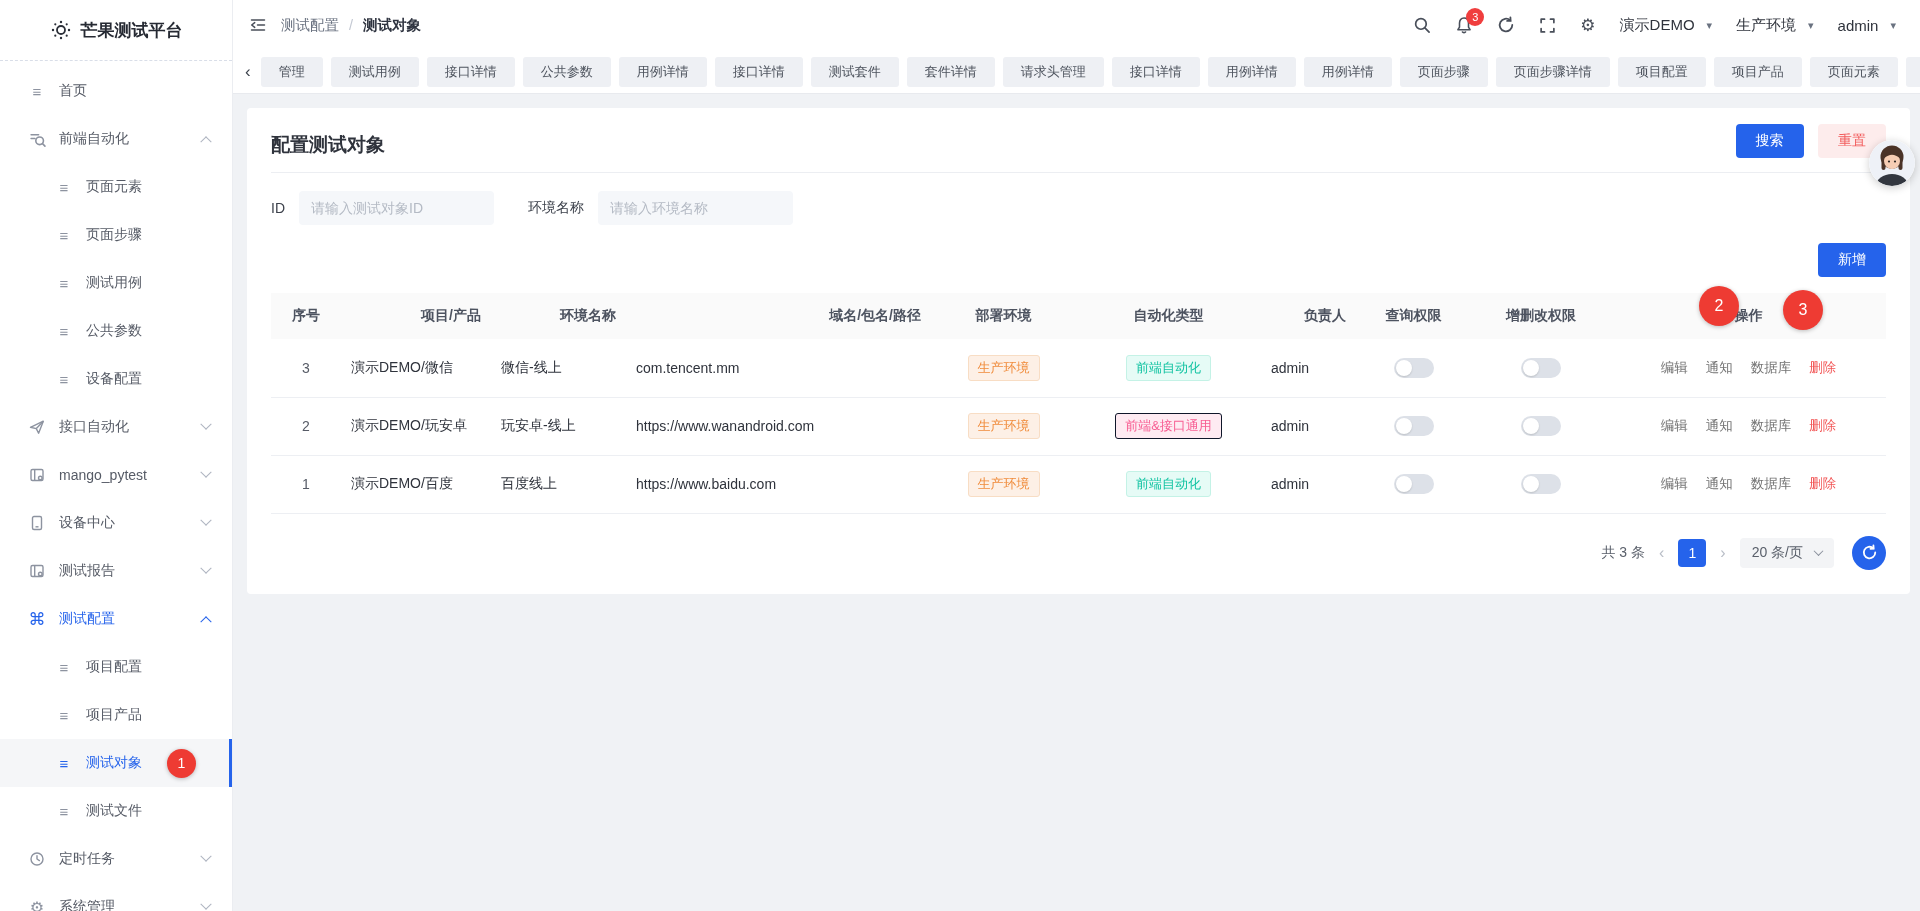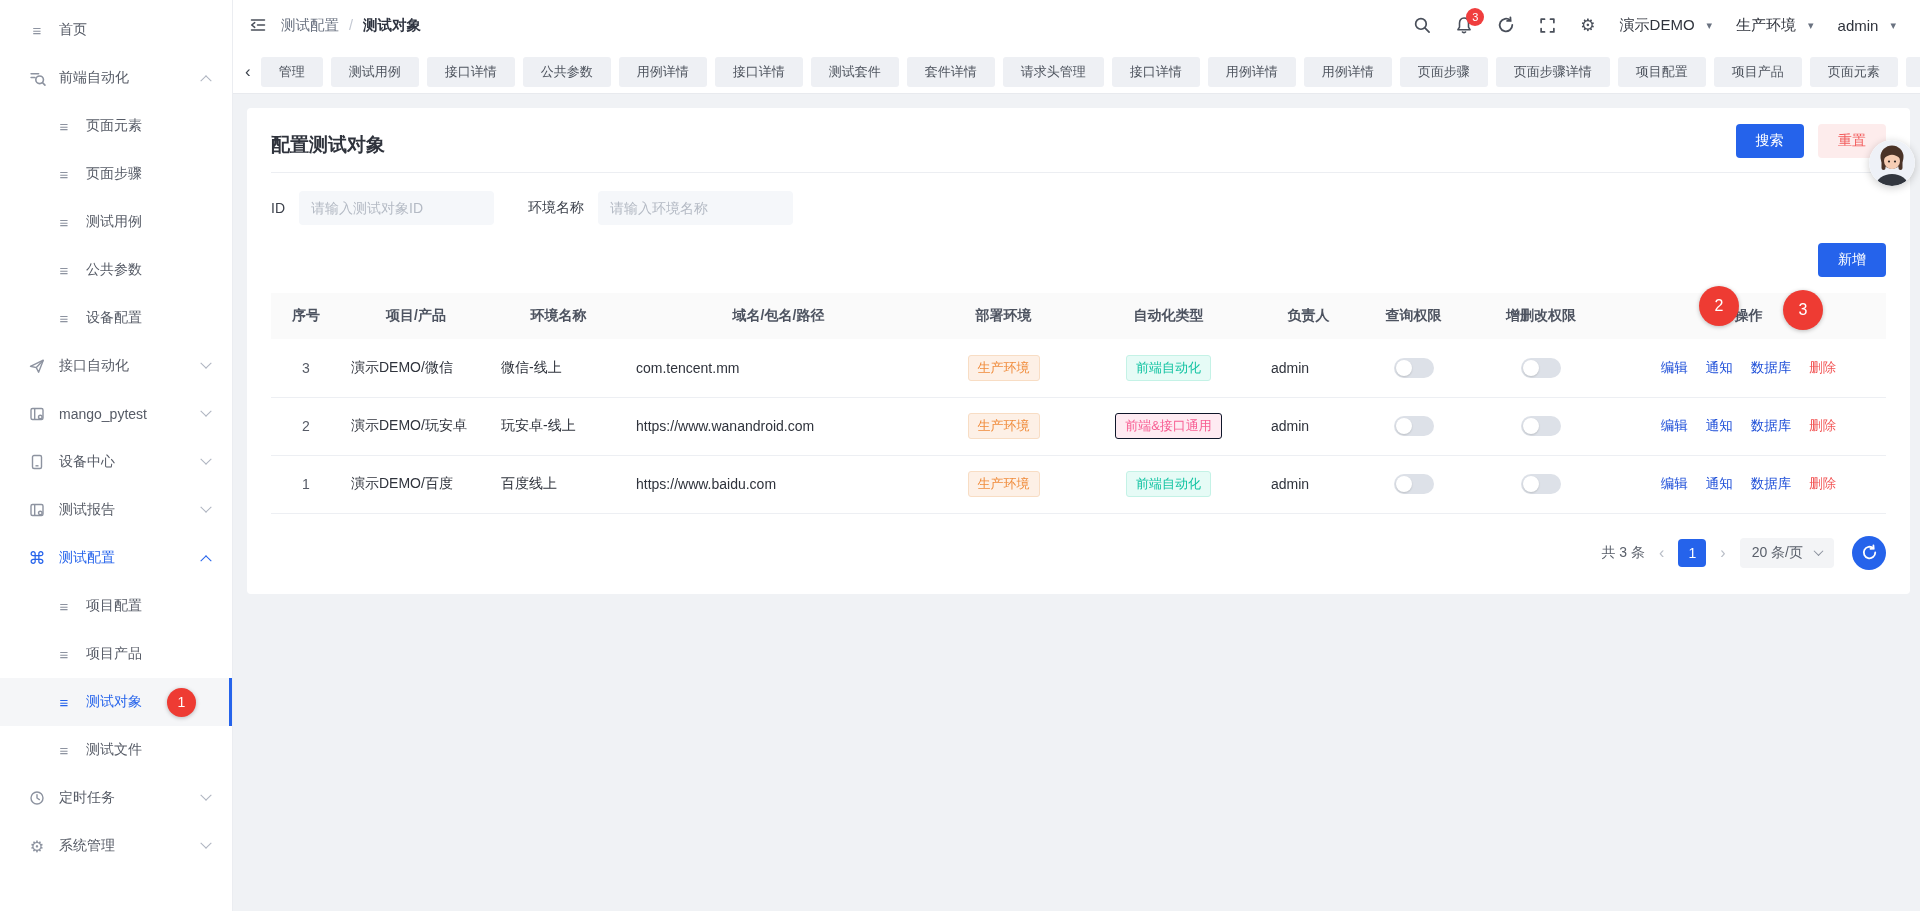--- a/index.html
+++ b/index.html
@@ -52,32 +52,32 @@
   .btn-primary{background:#2563eb;color:#fff}
   .btn-reset{background:#fdecec;color:#f25c5c;margin-left:10px}
   .filters{display:flex;align-items:center;padding:18px 0 4px}
   .flabel{font-size:14px;color:#3c414b;margin-right:14px}
   .finput{width:195px;height:34px;background:#f5f7fa;border:none;border-radius:4px;padding:0 12px;font-size:14px;color:#333;outline:none}
   .finput::placeholder{color:#b4bac4}
   .fgap{width:34px}
   .add-row{display:flex;justify-content:flex-end;padding:14px 0 16px}
 
   table{width:100%;border-collapse:collapse;table-layout:fixed}
-  thead th{background:#fafafa;height:46px;font-size:14px;color:#4d5360;font-weight:600;text-align:center;padding:0 10px}
+  thead th{background:#fafafa;height:46px;font-size:14px;color:#4d5360;font-weight:600;text-align:right;padding:0 10px}
   thead th.c{text-align:center}
   td{height:58px;border-bottom:1px solid #edeff3;font-size:14px;color:#2f333c;padding:0 10px;vertical-align:middle}
   td.c{text-align:center}
   td.num{color:#565b66}
   .tag{display:inline-block;padding:4px 9px;border-radius:3px;font-size:13px;line-height:1.2;white-space:nowrap}
   .tag-orange{background:#fdf0e6;color:#f08c3c;border:1px solid #f8ddc4}
   .tag-teal{background:#e6fbf6;color:#12c3a2;border:1px solid #c4f2e6}
   .tag-pink{background:#feebf2;color:#f75d92;border:1px solid #0f172a}
   .toggle{width:40px;height:20px;background:#dde1e8;border-radius:10px;display:inline-block;position:relative;cursor:pointer;vertical-align:middle}
   .toggle::after{content:"";position:absolute;left:2px;top:2px;width:16px;height:16px;background:#fff;border-radius:50%;box-shadow:0 1px 2px rgba(0,0,0,.15)}
-  .alink{color:#1d4ed8;font-size:13.5px;text-decoration:none;margin:0 9px;cursor:pointer;white-space:nowrap}
+  .alink{color:#737373;font-size:13.5px;text-decoration:none;margin:0 9px;cursor:pointer;white-space:nowrap}
   .alink.danger{color:#f25555}
 
   .pager{display:flex;align-items:center;justify-content:flex-end;gap:12px;padding:22px 0 24px;font-size:14px;color:#5a606b}
   .pg-arrow{color:#b9bec7;font-size:16px;cursor:pointer;padding:0 2px}
   .page-num{width:28px;height:28px;background:#2563eb;color:#fff;border-radius:4px;display:flex;align-items:center;justify-content:center;cursor:pointer}
   .size-select{background:#f3f4f6;border-radius:4px;height:30px;display:flex;align-items:center;gap:12px;padding:0 12px;cursor:pointer}
   .sel-chev{width:7px;height:7px;border-right:1.4px solid #8a909c;border-bottom:1.4px solid #8a909c;transform:rotate(45deg) translate(-1px,-1px)}
   .sync-btn{width:34px;height:34px;border-radius:50%;background:#2563eb;display:flex;align-items:center;justify-content:center;margin-left:6px;cursor:pointer;border:none}
 
   .footer{height:42px;background:#fff;display:flex;align-items:center;justify-content:center;font-size:16px;color:#767c88;margin:0 10px 13px 14px0;flex-shrink:0}
@@ -90,20 +90,36 @@
   .ann-abs{position:absolute;width:40px;height:40px;z-index:8}
   .ann-2{left:1699px;top:286px}
   .ann-3{left:1783px;top:290px}
 </style>
 </head>
 <body>
 
 <div class="app">
 
   <aside class="sidebar">
+    <div class="logo">
+      <svg width="22" height="22" viewBox="0 0 22 22">
+        <circle cx="11" cy="11" r="4" fill="none" stroke="#2b2f38" stroke-width="1.8"></circle>
+        <g fill="#2b2f38">
+          <circle cx="11" cy="3" r="1.2"></circle>
+            <circle cx="11" cy="19" r="1.2"></circle>
+          <circle cx="3" cy="11" r="1.2"></circle>
+            <circle cx="19" cy="11" r="1.2"></circle>
+          <circle cx="5.3" cy="5.3" r="1.1"></circle>
+            <circle cx="16.7" cy="5.3" r="1.1"></circle>
+          <circle cx="5.3" cy="16.7" r="1.1"></circle>
+            <circle cx="16.7" cy="16.7" r="1.1"></circle>
+        </g>
+      </svg>
+      <span>芒果测试平台</span>
+    </div>
 
     <nav class="nav">
       <div class="nav-item">
         <span class="icon16">≡</span>
         <span class="lbl">首页</span>
       </div>
 
       <div class="nav-item">
         <span class="icon16">
           <svg width="17" height="17" viewBox="0 0 16 16" fill="none" stroke="currentColor" stroke-width="1.5" stroke-linecap="round">

